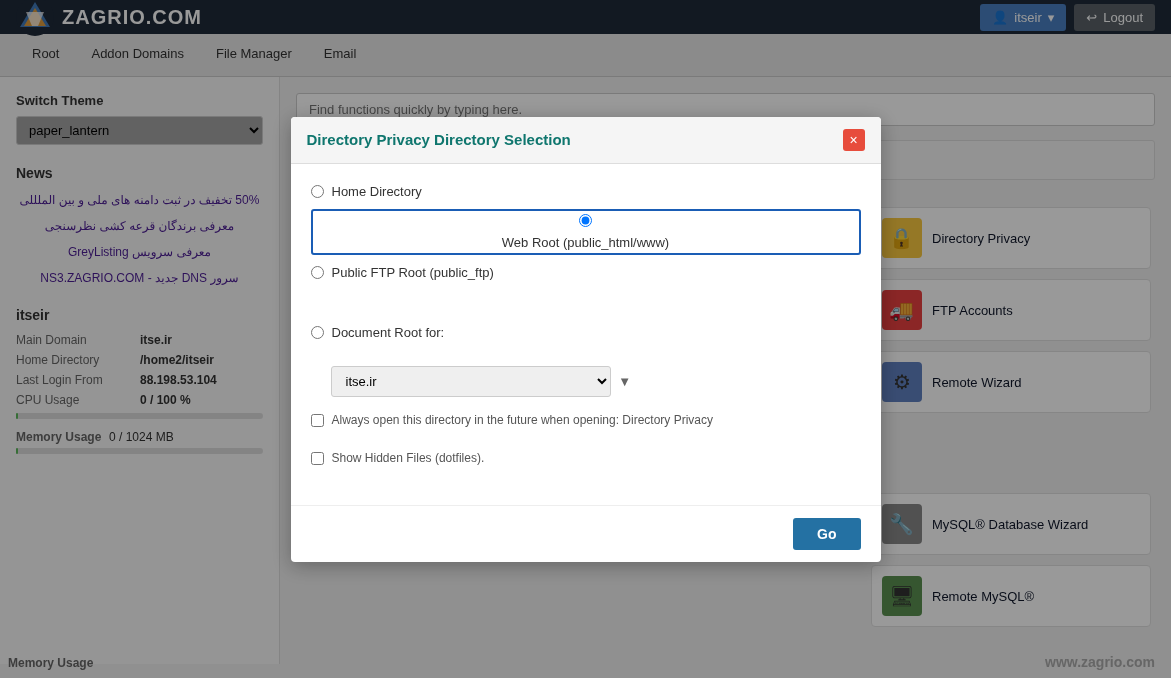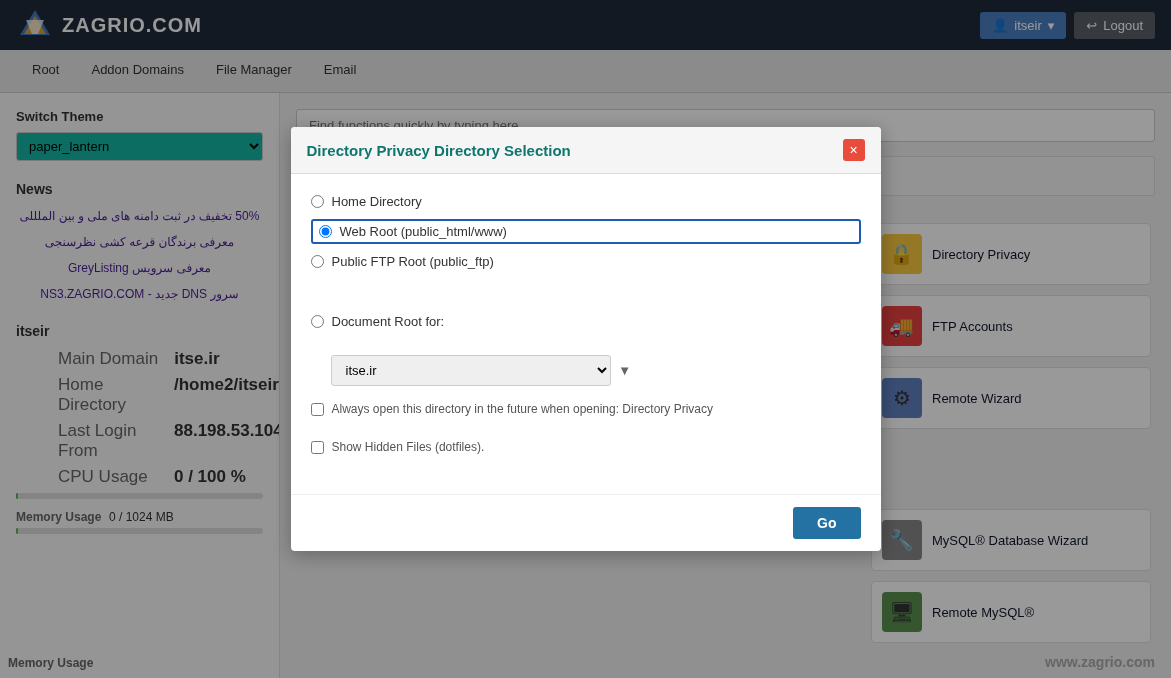--- a/index.html
+++ b/index.html
@@ -5,21 +5,21 @@
     * { box-sizing: border-box; margin: 0; padding: 0; }
     body { font-family: Arial, sans-serif; font-size: 13px; background: #f0f0f0; color: #333; }
 
     
     .header {
       background: #1e2a3a;
       display: flex;
       align-items: center;
       justify-content: space-between;
       padding: 0 16px;
-      height: 50px;
+      height: 34px;
     }
     .logo {
       display: flex;
       align-items: center;
       gap: 8px;
     }
     .logo-icon {
       width: 38px;
       height: 38px;
     }
@@ -95,21 +95,21 @@
       font-weight: bold;
       margin-bottom: 8px;
       font-size: 13px;
     }
     .theme-select {
       width: 100%;
       padding: 5px 8px;
       border: 1px solid #ccc;
       border-radius: 3px;
       font-size: 13px;
-      background: #14b8a6;
+      background: #a3a3a3;
       cursor: pointer;
     }
     .news-section {
       margin-top: 20px;
     }
     .news-title {
       font-weight: bold;
       font-size: 14px;
       margin-bottom: 10px;
     }
@@ -127,24 +127,23 @@
     .itseir-section {
       margin-top: 20px;
     }
     .itseir-title {
       font-weight: bold;
       font-size: 14px;
       margin-bottom: 10px;
     }
     .info-row {
       display: flex;
-      gap: 16px;
+      gap: 24px;
       margin-bottom: 6px;
-      font-size: 17px;
-      margin-left: 42px;
+      font-size: 12px;
     }
     .info-label {
       color: #666;
       min-width: 100px;
     }
     .info-value {
       font-weight: bold;
       color: #333;
     }
     .usage-bar-bg {
@@ -480,21 +479,21 @@
       <button class="modal-close">×</button>
     </div>
     <div class="modal-body">
       <div class="radio-group">
 
         <label class="radio-item">
           <input type="radio" name="dir" style="">
           <span>Home Directory</span>
         </label>
 
-        <label class="radio-item" style="border: 2px solid #1a5db5; border-radius: 3px; padding: 3px 6px;">
+        <label class="radio-item" style="border: 2px solid #1a5db5; border-radius: 3px; padding: 3px 6px; flex-direction: column;">
           <input type="radio" name="dir" checked="" style="">
           <span>Web Root (public_html/www)</span>
         </label>
 
         <label class="radio-item">
           <input type="radio" name="dir" style="">
           <span>Public FTP Root (public_ftp)</span>
         </label>
 
         <div class="document-root-row">

